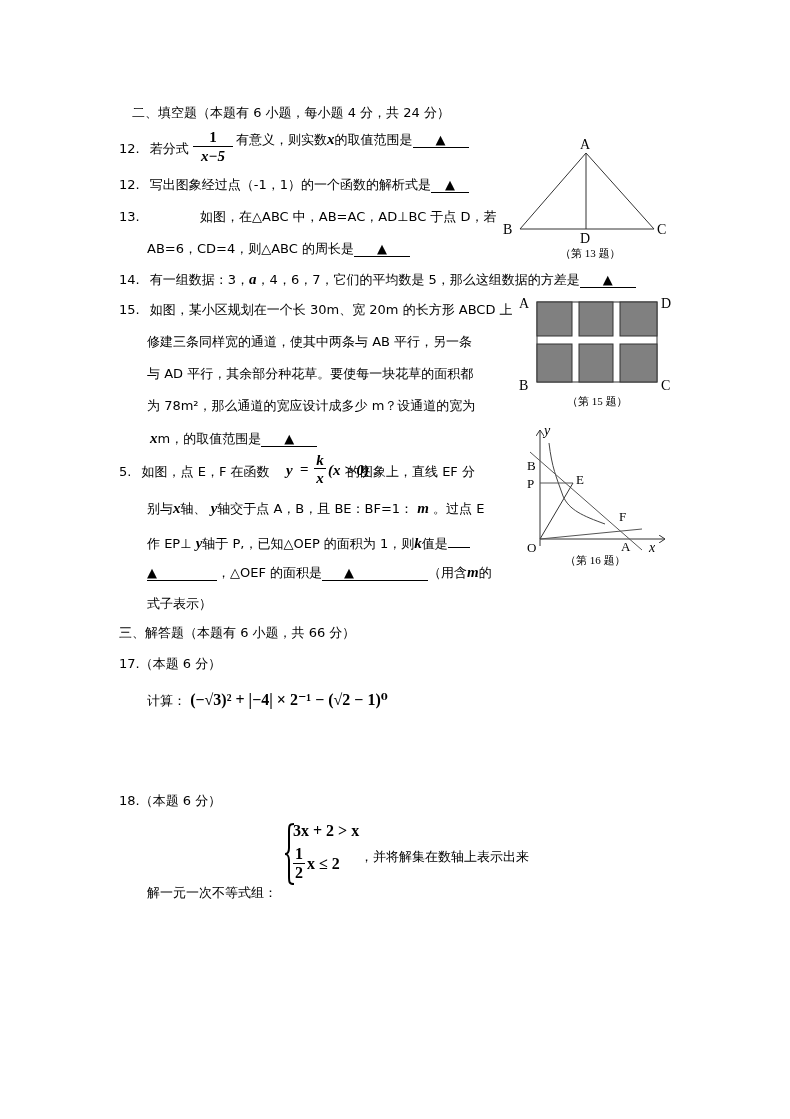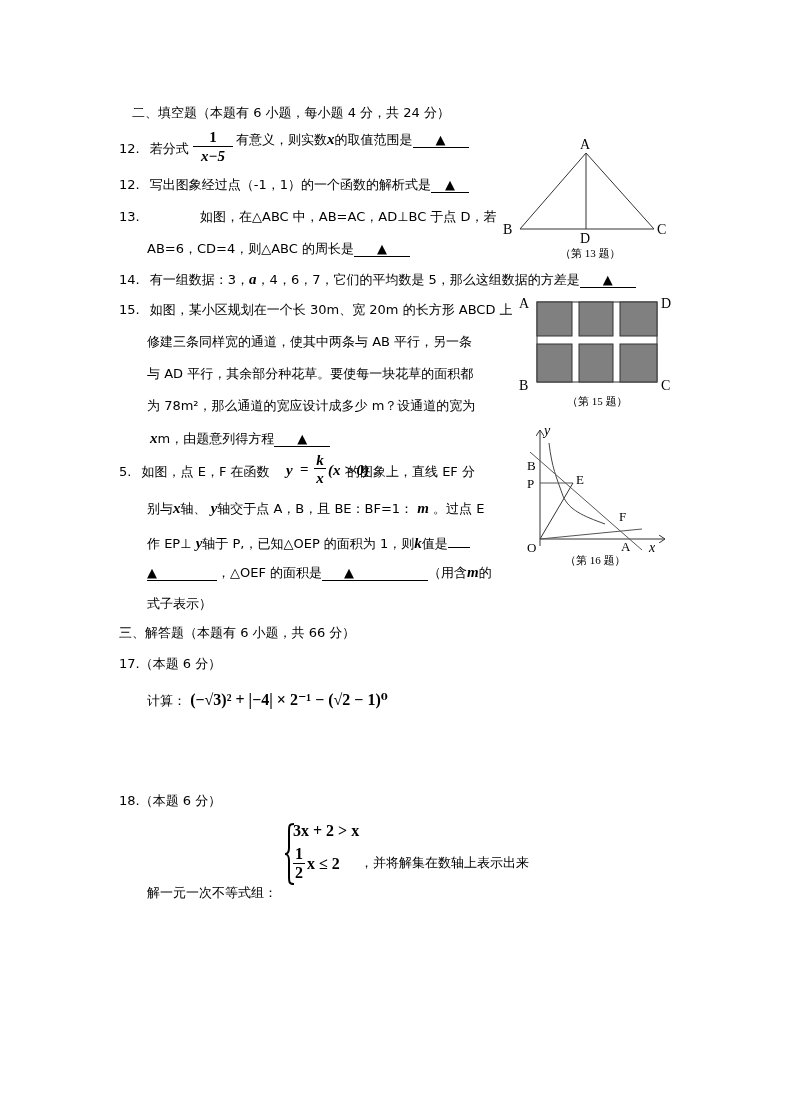--- a/index.html
+++ b/index.html
@@ -59,21 +59,21 @@
 </div>
 
 <div class="line" style="left:119px; top:302px;">
   <span>15.</span>
   <span style="margin-left:6px;">如图，某小区规划在一个长 30m、宽 20m 的长方形 ABCD 上</span>
 </div>
 <div class="line" style="left:147px; top:334px;">修建三条同样宽的通道，使其中两条与 AB 平行，另一条</div>
 <div class="line" style="left:147px; top:366px;">与 AD 平行，其余部分种花草。要使每一块花草的面积都</div>
 <div class="line" style="left:147px; top:398px;">为 78m²，那么通道的宽应设计成多少 m？设通道的宽为</div>
 <div class="line" style="left:150px; top:430px;">
-  <span class="mi">x</span><span>m，由题意列得方程</span><span class="blank" style="width:56px;"><span class="tri">▲</span></span>
+  <span class="mi">x</span><span>m，的取值范围是</span><span class="blank" style="width:56px;"><span class="tri">▲</span></span>
 </div>
 
 <svg class="abs" style="left:515px; top:290px;" width="170" height="122">
   <rect x="22" y="12" width="120" height="80" fill="#ffffff" stroke="#333" stroke-width="1"></rect>
   <g id="plots15">
       <rect x="22" y="12" width="35" height="34" fill="#808080" stroke="#333" stroke-width="1"></rect>
       <rect x="64" y="12" width="34" height="34" fill="#808080" stroke="#333" stroke-width="1"></rect>
       <rect x="105" y="12" width="37" height="34" fill="#808080" stroke="#333" stroke-width="1"></rect>
       <rect x="22" y="54" width="35" height="38" fill="#808080" stroke="#333" stroke-width="1"></rect>
       <rect x="64" y="54" width="34" height="38" fill="#808080" stroke="#333" stroke-width="1"></rect>
@@ -152,13 +152,13 @@
 <div class="line" style="left:147px; top:849px;margin-top:36px;">解一元一次不等式组：</div>
 <svg class="abs" style="left:284px; top:822px;" width="12" height="64">
   <path d="M10,2 C5,2 5,4 5,10 L5,26 C5,30 3,32 1,32 C3,32 5,34 5,38 L5,54 C5,60 5,62 10,62" fill="none" stroke="#000" stroke-width="2"></path>
 </svg>
 <div class="abs mb" style="left:293px; top:822px; font-size:16px;">3x + 2 &gt; x</div>
 <div class="abs" style="left:293px; top:845px; width:12px; text-align:center;">
   <span class="mb" style="display:block; border-bottom:1px solid #000; line-height:18px; font-size:16px;">1</span>
   <span class="mb" style="display:block; line-height:18px; font-size:16px;">2</span>
 </div>
 <div class="abs mb" style="left:307px; top:855px; font-size:16px;">x ≤ 2</div>
-<div class="line" style="left:360px; top:849px;margin-top:6px;">，并将解集在数轴上表示出来</div>
+<div class="line" style="left:360px; top:849px;">，并将解集在数轴上表示出来</div>
 
 </body></html>

